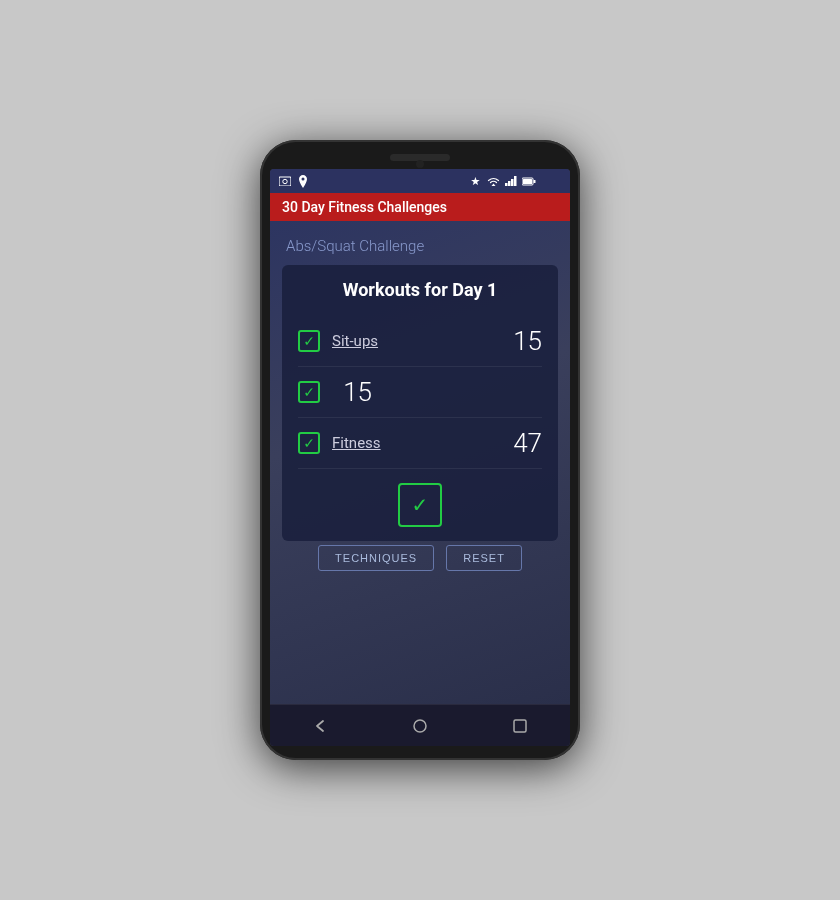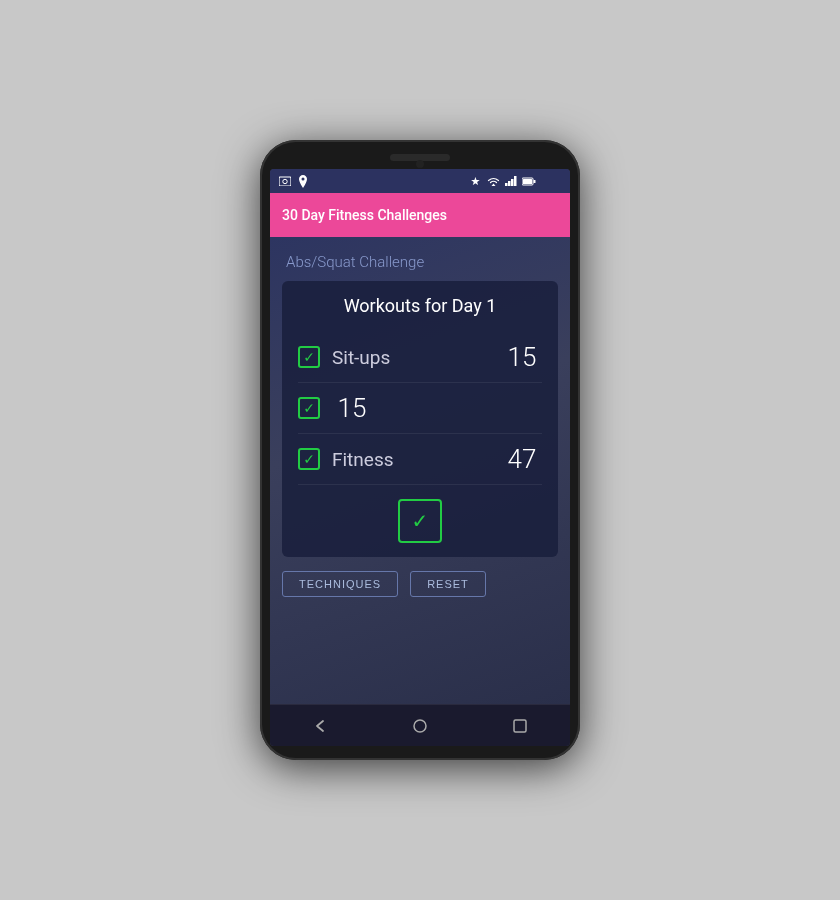--- a/index.html
+++ b/index.html
@@ -89,22 +89,22 @@
 
     .status-time {
       color: #fff;
       font-size: 11px;
       font-weight: 500;
       margin-top: 48px;
     }
 
     
     .app-bar {
-      background: #ec4899;
-      height: 44px;
+      background: #b91c1c;
+      height: 28px;
       display: flex;
       align-items: center;
       padding: 2px 12px;
       flex-shrink: 0;
     }
 
     .app-title {
       color: #fff;
       font-size: 14px;
       font-weight: 500;
@@ -133,21 +133,21 @@
     .workout-card {
       background: rgba(25, 30, 60, 0.85);
       border-radius: 6px;
       width: 100%;
       padding: 14px 16px;
     }
 
     .workout-day-title {
       color: #ffffff;
       font-size: 18px;
-      font-weight: 400;
+      font-weight: 700;
       text-align: center;
       margin-bottom: 16px;
     }
 
     .workout-item {
       display: flex;
       align-items: center;
       padding: 10px 0;
       border-bottom: 1px solid rgba(255,255,255,0.07);
     }
@@ -170,30 +170,31 @@
     }
 
     .checkbox-check {
       color: #22cc44;
       font-size: 14px;
       line-height: 1;
     }
 
     .workout-name {
       color: #ccccdd;
-      font-size: 19px;
+      font-size: 15px;
       flex: 1;
+      text-decoration: underline;
     }
 
     .workout-count {
       color: #ffffff;
       font-size: 26px;
       font-weight: 300;
       min-width: 40px;
-      text-align: center;
+      text-align: right;
     }
 
     .confirm-btn-row {
       display: flex;
       justify-content: center;
       margin-top: 14px;
     }
 
     .confirm-btn {
       width: 44px;
@@ -208,22 +209,23 @@
     }
 
     .confirm-check {
       color: #22cc44;
       font-size: 20px;
     }
 
     .bottom-buttons {
       display: flex;
       gap: 12px;
-      margin-top: 14px;
+      margin-top: 4px;
       width: 100%;
+      justify-content: center;
     }
 
     .action-btn {
       border: 1px solid #6677aa;
       background: transparent;
       color: #aabbdd;
       font-size: 11px;
       letter-spacing: 1px;
       padding: 6px 16px;
       border-radius: 3px;

